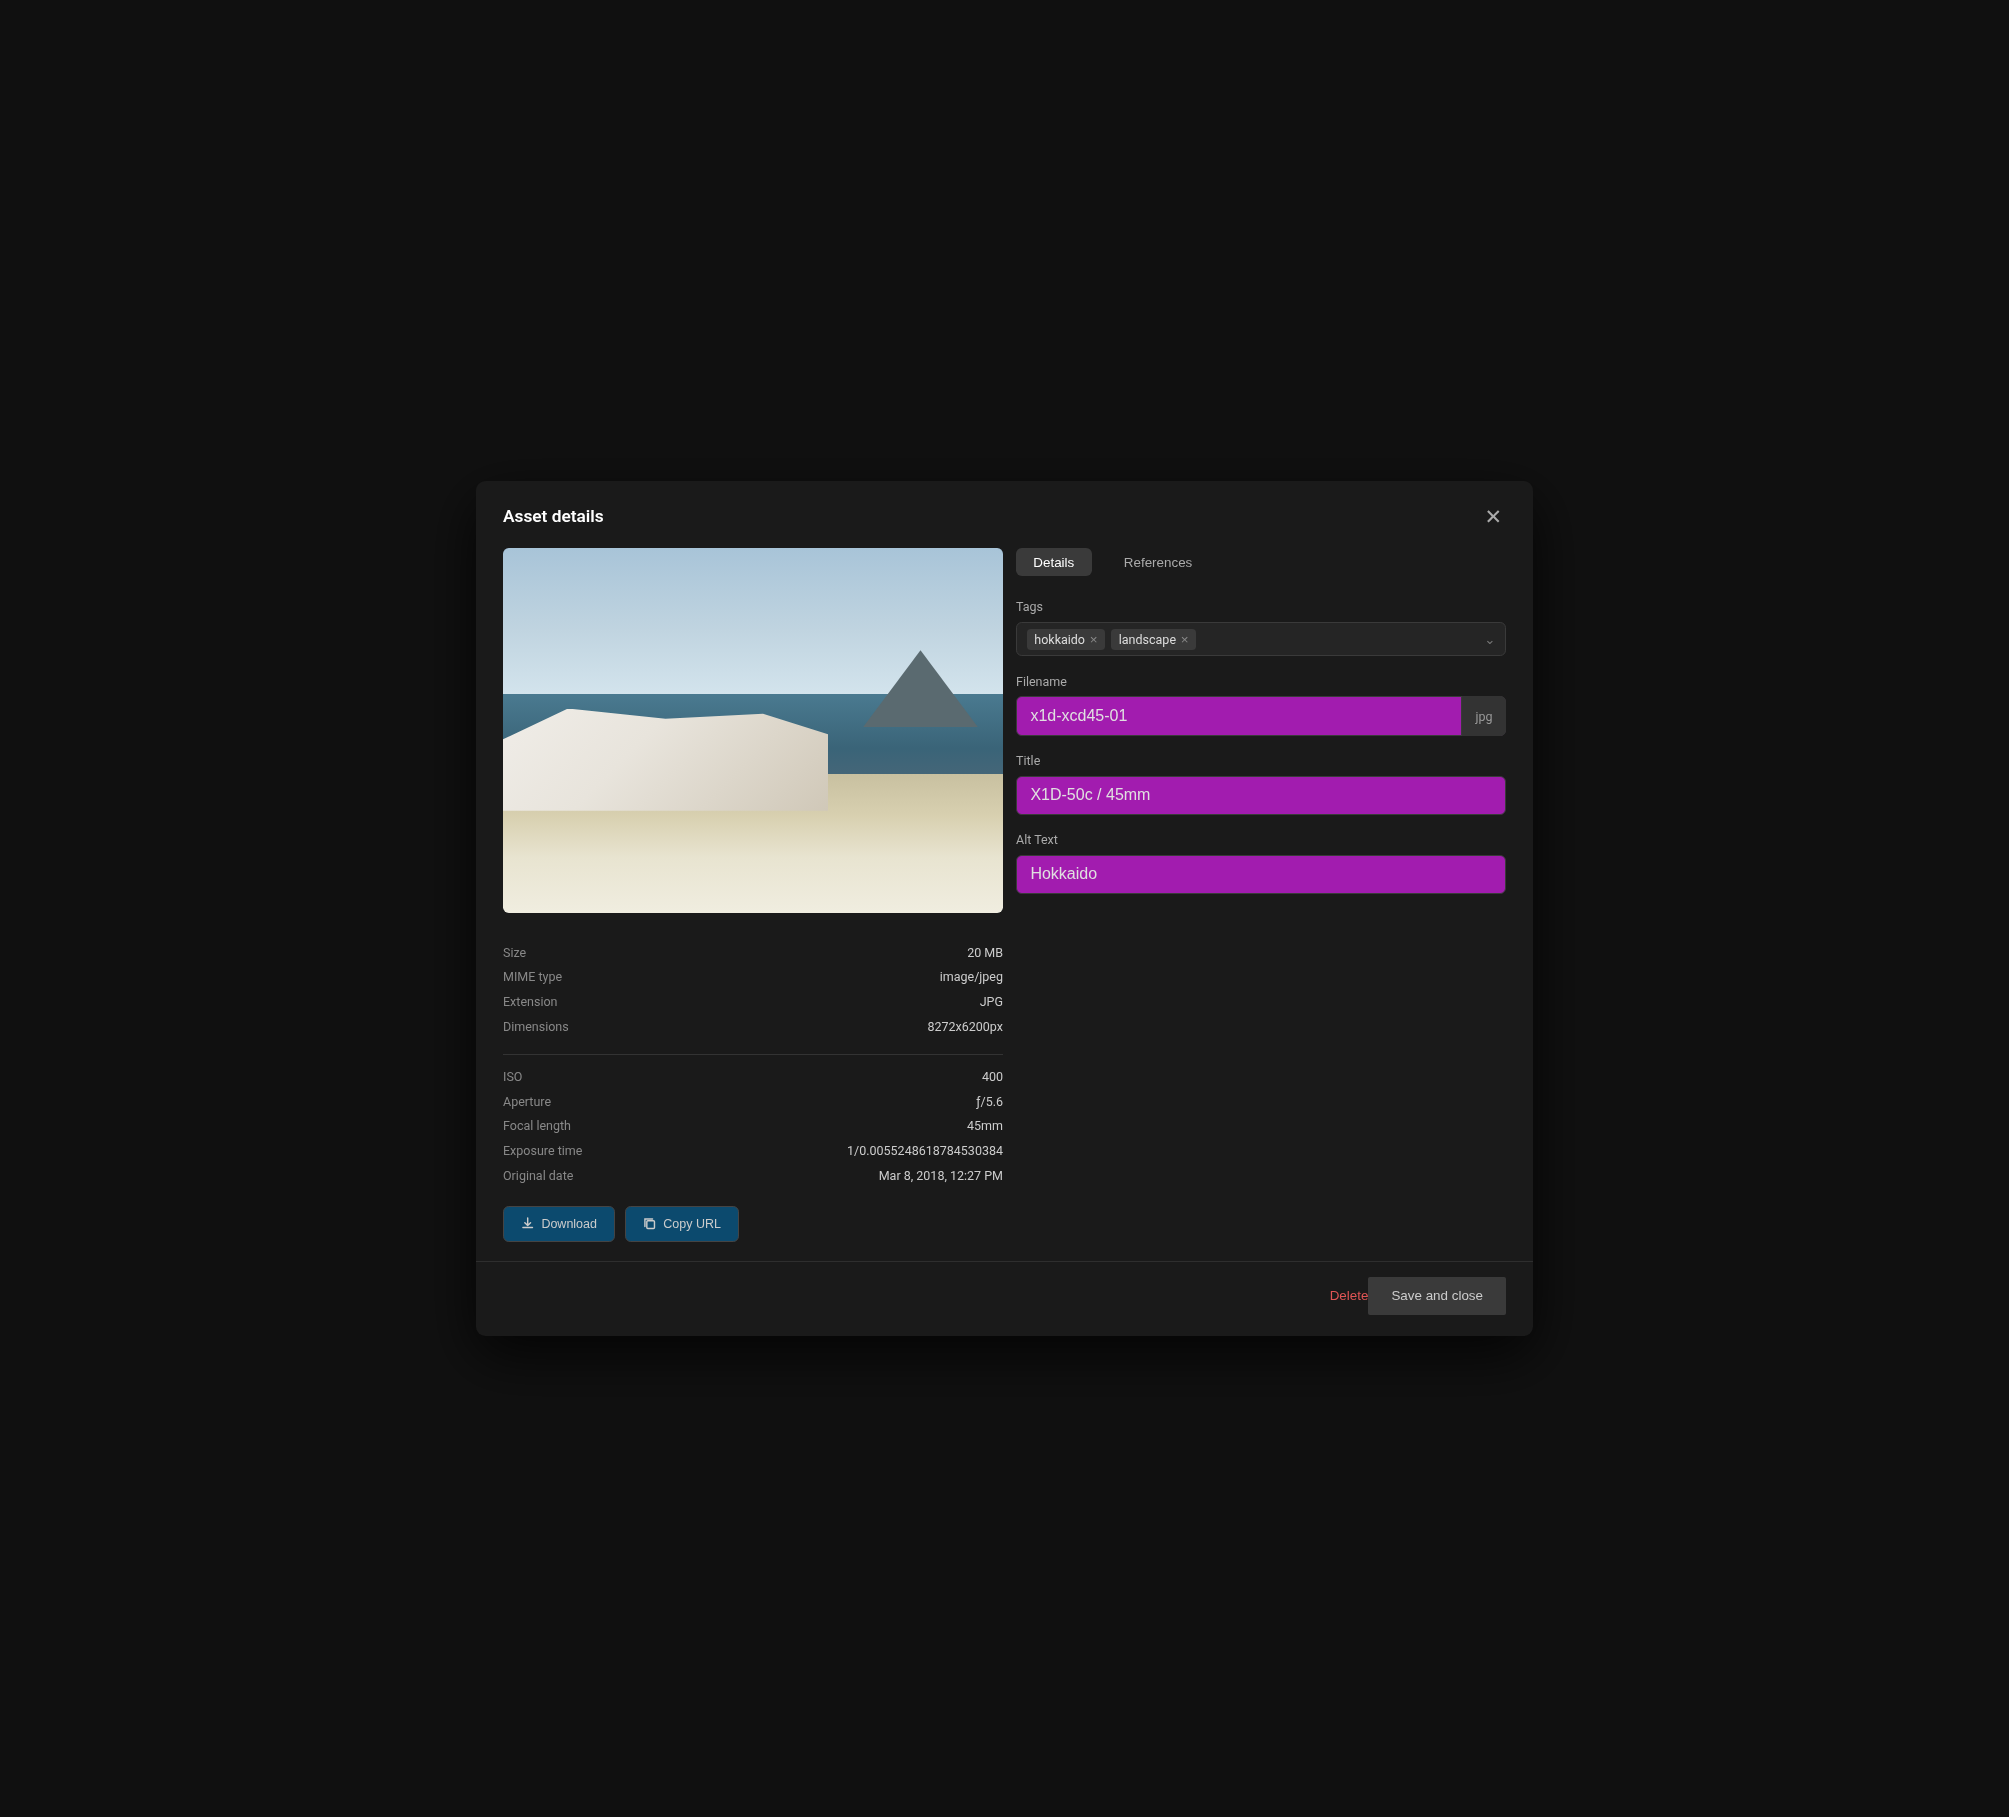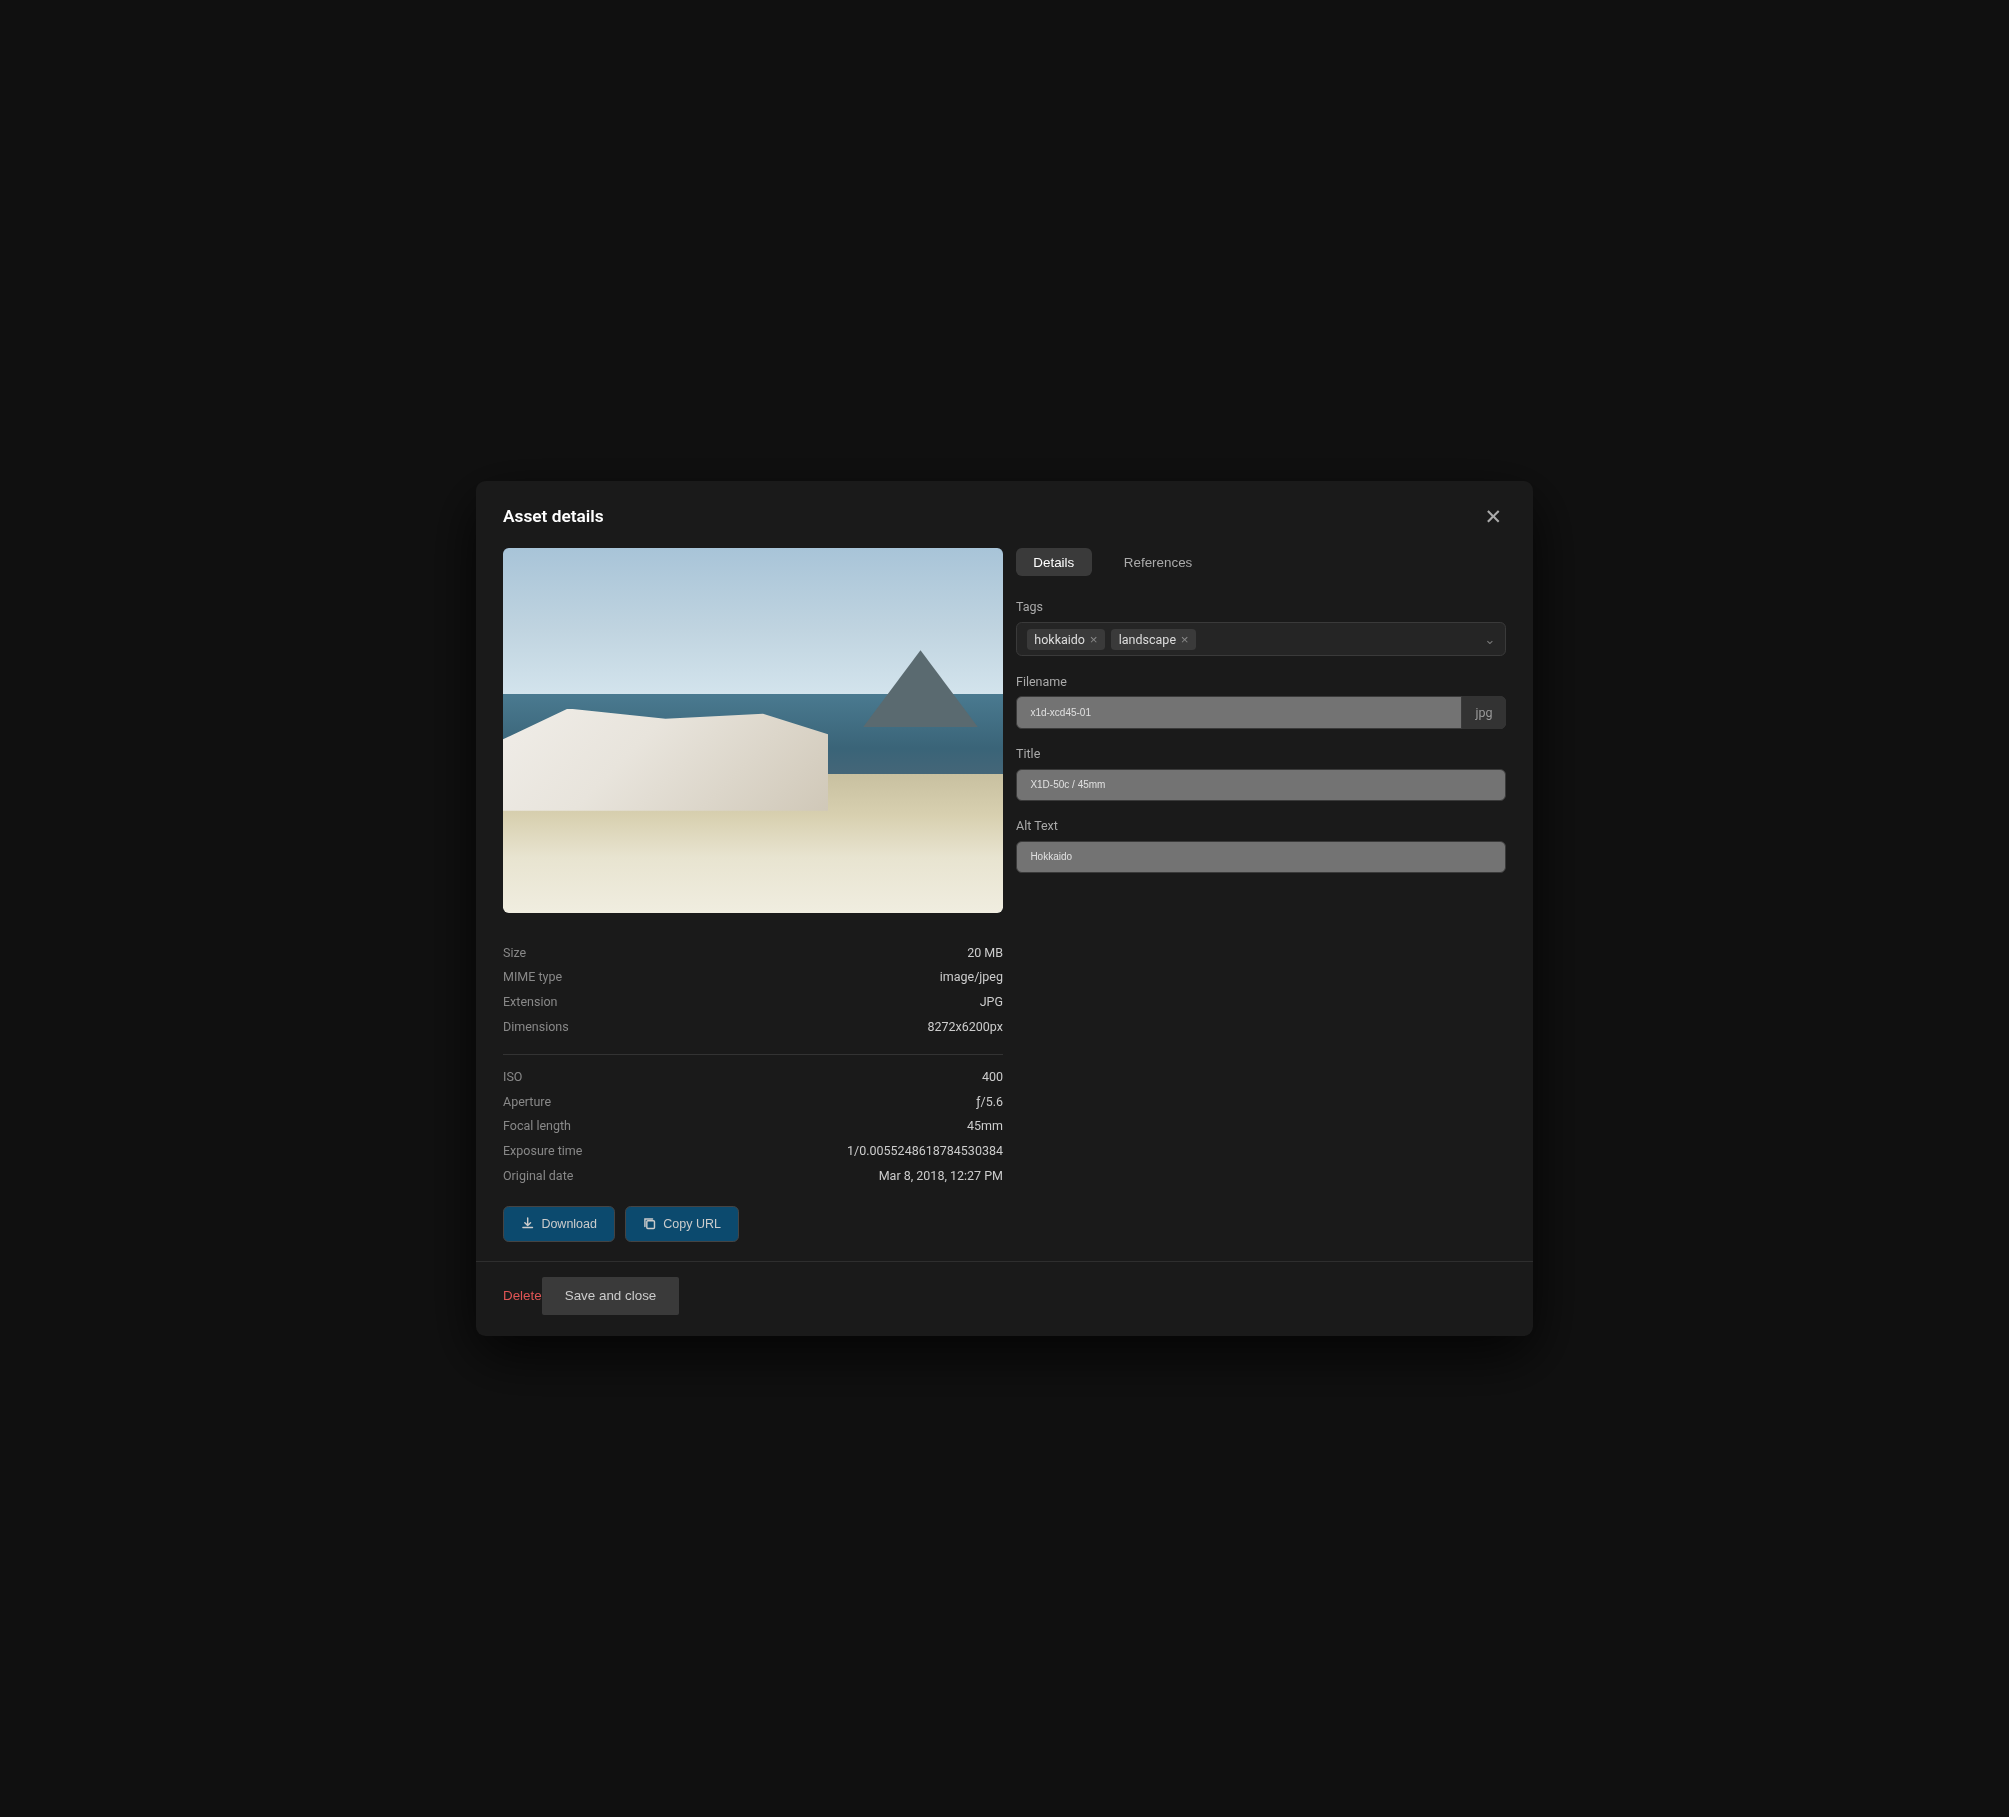--- a/index.html
+++ b/index.html
@@ -258,26 +258,26 @@
       font-size: 13.4px;
       cursor: pointer;
     }
 
     .input-wrapper {
       position: relative;
     }
 
     .field-input {
       width: 100%;
-      background: #737373;
+      background: #a21caf;
       border: 1px solid #3a3a3a;
       border-radius: 5.8px;
       padding: 9.6px 13.4px;
       color: #e0e0e0;
-      font-size: 10px;
+      font-size: 16px;
       outline: none;
     }
 
     .filename-input {
       padding-right: 56px;
     }
 
     .filename-ext {
       position: absolute;
       right: 0;
@@ -303,21 +303,21 @@
       font-size: 13.4px;
       outline: none;
       resize: vertical;
       min-height: 86px;
       font-family: inherit;
     }
 
     .dialog-footer {
       display: flex;
       align-items: center;
-      justify-content: flex-start;
+      justify-content: flex-end;
       padding: 15.4px 27px 21px 27px;
       border-top: 1px solid #2e2e2e;
     }
 
     .btn-delete {
       background: none;
       border: none;
       color: #e05555;
       font-size: 13.4px;
       cursor: pointer;

